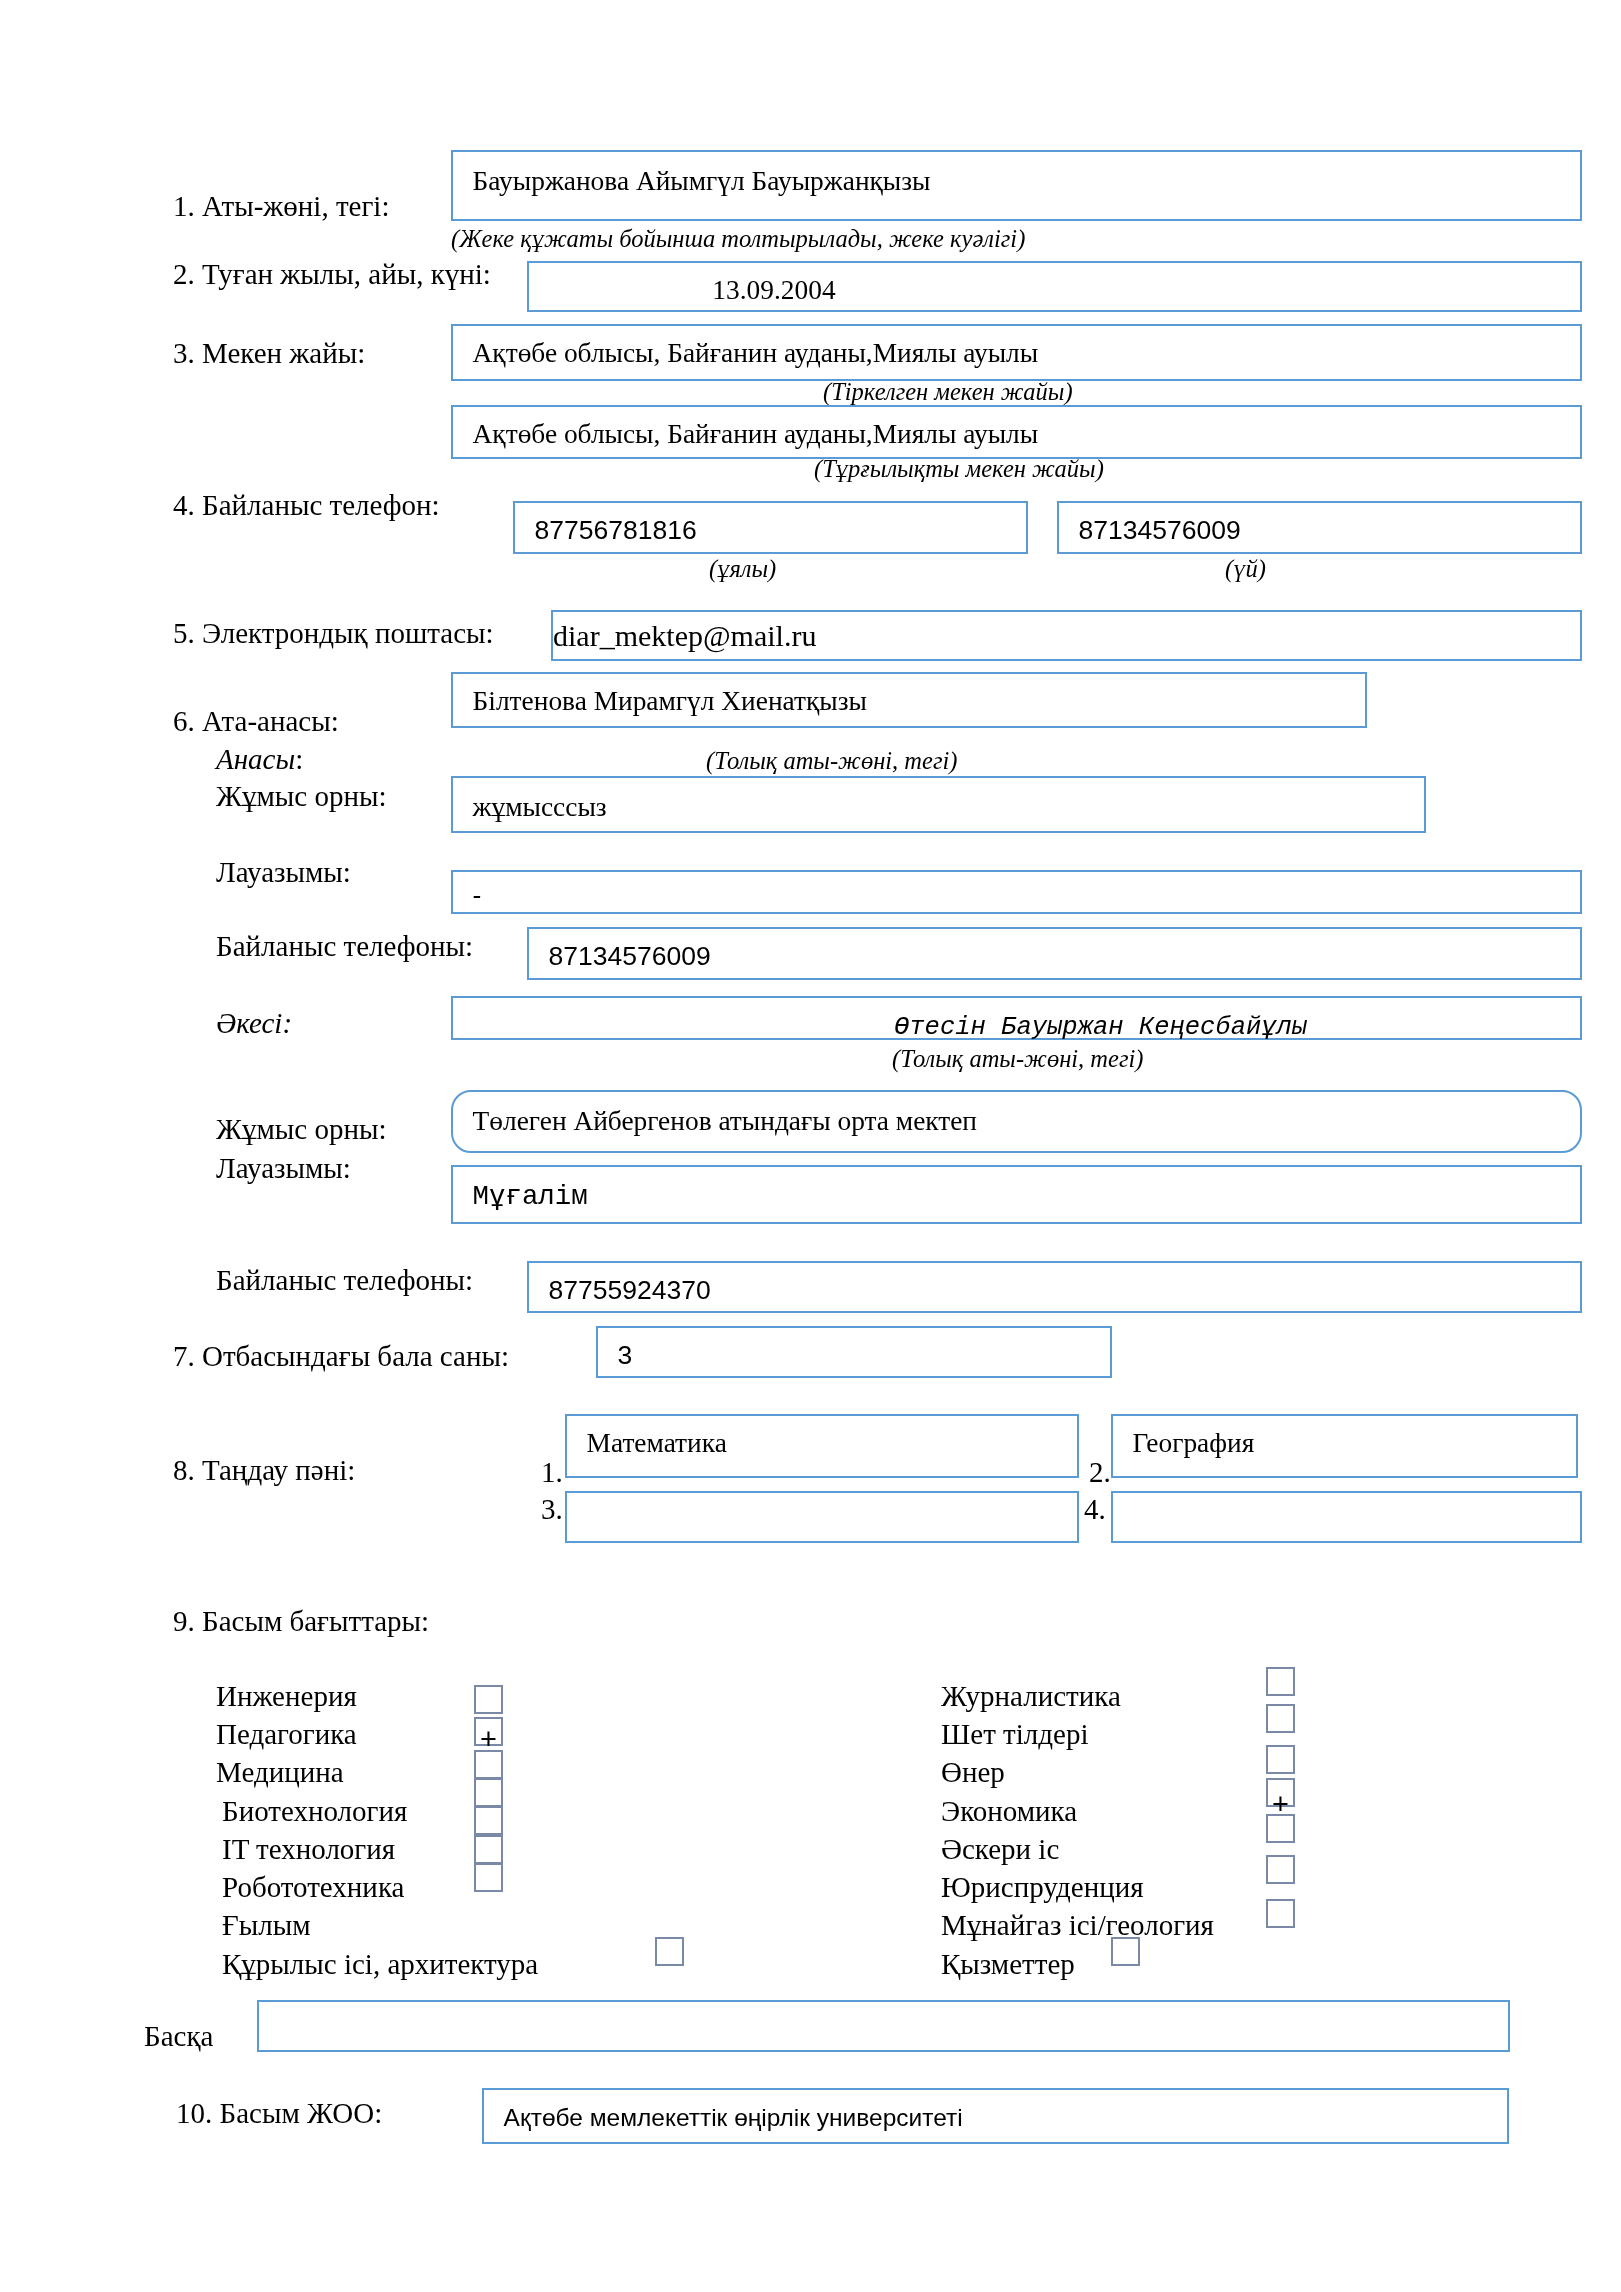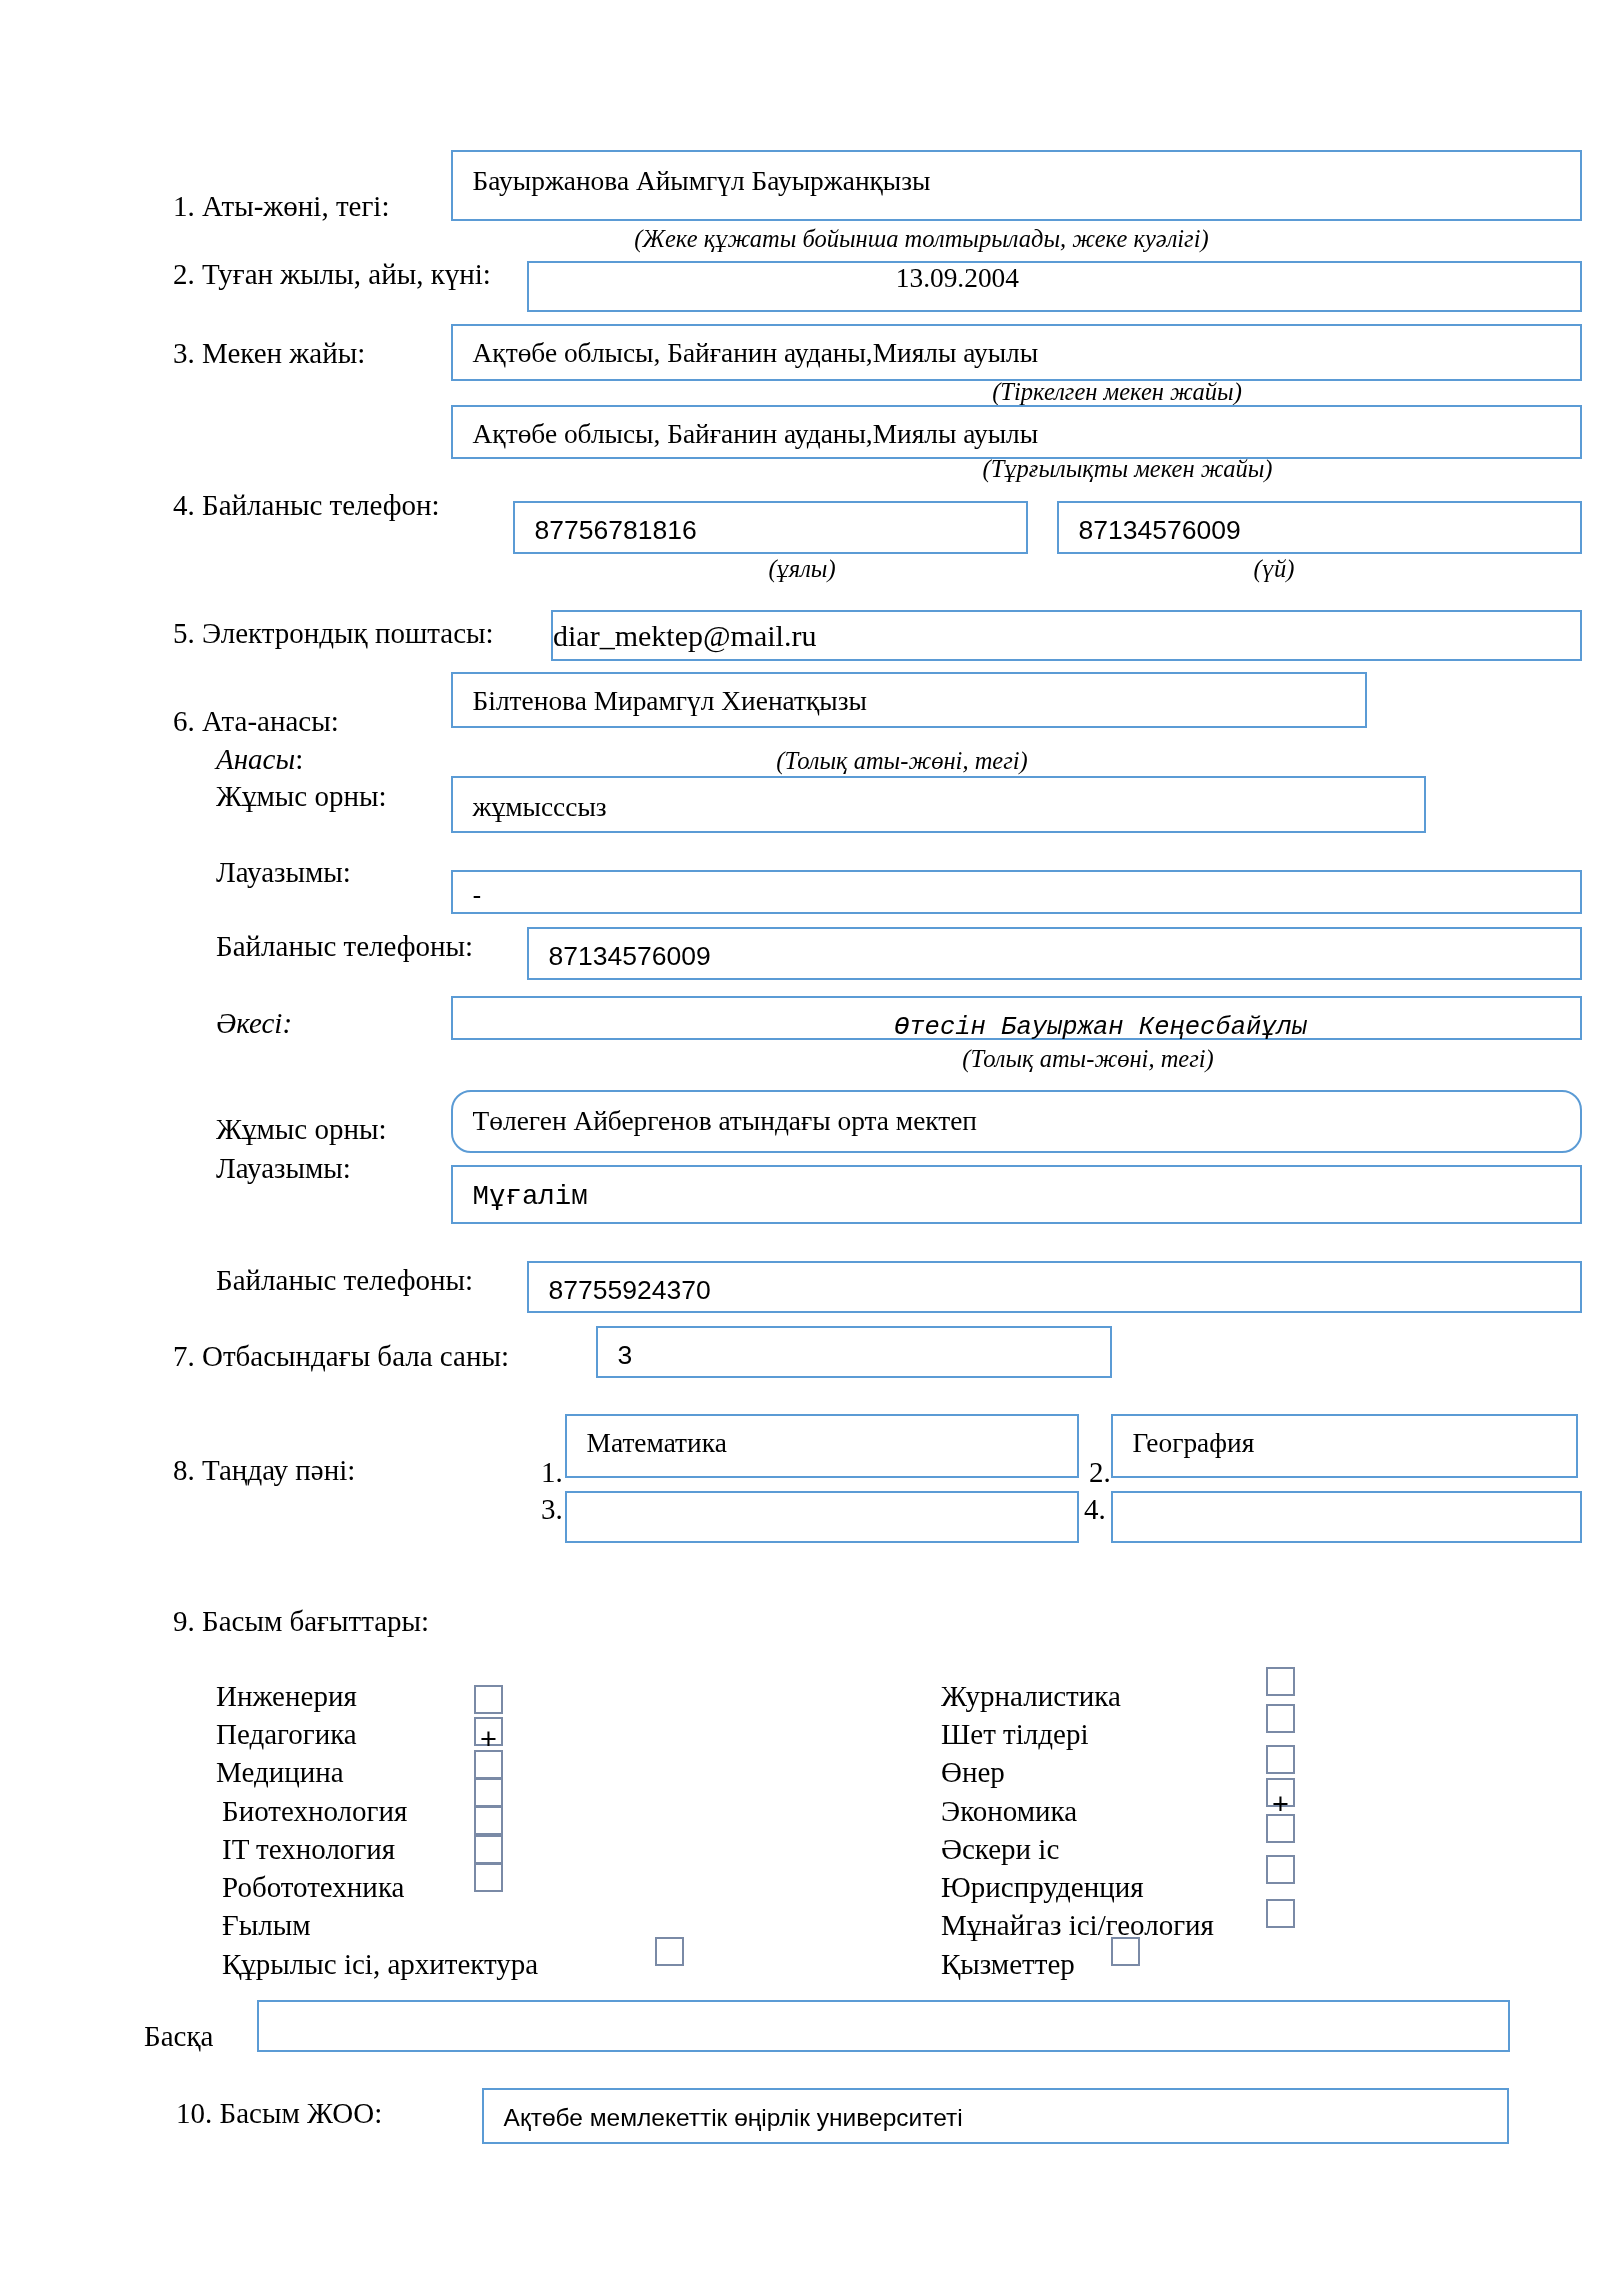--- a/index.html
+++ b/index.html
@@ -1,41 +1,41 @@
 <!DOCTYPE html>
 <html><head>
 <meta charset="utf-8">
 <style>
   html, body { margin:0; padding:0; background:#ffffff; }
   body { width:1621px; height:2293px; position:relative; overflow:hidden;
          font-family:"Liberation Serif", "DejaVu Serif", serif; color:#000; }
   .abs { position:absolute; white-space:nowrap; }
   .lbl { font-size:29px; line-height:33px; }
-  .note { font-size:24.5px; font-style:italic; line-height:27.4px; text-align:center; }
+  .note { font-size:24.5px; font-style:italic; line-height:27.4px; }
   .box { position:absolute; box-sizing:border-box; border:2px solid #5b9bd5; background:#fff; }
   .val { position:absolute; font-size:27.4px; line-height:31px; white-space:nowrap; }
   .sans { font-family:"Liberation Sans", "DejaVu Sans", sans-serif; font-size:26.5px; }
   .cb { position:absolute; width:29px; height:29px; box-sizing:border-box;
         border:2px solid #7a8aa6; background:#fff; font-family:"Liberation Sans", sans-serif;
         font-size:29px; line-height:29px; text-align:center; }
   .cb .mark { position:absolute; left:3.9px; top:5.9px; font-size:29px; line-height:29px; }
   .ital { font-style:italic; }
 </style>
 </head>
 <body>
 
 <div class="abs lbl" style="left:173px;top:190px;">1.  Аты-жөні, тегі:</div>
 <div class="box" style="left:451px;top:150px;width:1131px;height:71px;">
   <div class="val" style="left:19.6px;top:13.7px;">Бауыржанова Айымгүл Бауыржанқызы</div>
 </div>
 <div class="abs note" style="left:451px;top:225px;width:941px;">(Жеке құжаты бойынша толтырылады, жеке куәлігі)</div>
 
 <div class="abs lbl" style="left:173px;top:258px;">2.  Туған жылы, айы, күні:</div>
 <div class="box" style="left:527px;top:261px;width:1055px;height:51px;">
-  <div class="val" style="left:0;right:0;top:0;width:490px;text-align:right;">13.09.2004</div>
+  <div class="val" style="left:0;right:0;top:12px;width:490px;text-align:center;">13.09.2004</div>
 </div>
 
 <div class="abs lbl" style="left:173px;top:337px;">3.  Мекен жайы:</div>
 <div class="box" style="left:451px;top:324px;width:1131px;height:57px;">
   <div class="val" style="left:19.6px;top:11.8px;">Ақтөбе облысы, Байғанин ауданы,Миялы ауылы</div>
 </div>
 <div class="abs note" style="left:823px;top:378px;width:588px;">(Тіркелген мекен жайы)</div>
 <div class="box" style="left:451px;top:405px;width:1131px;height:54px;">
   <div class="val" style="left:19.6px;top:11.8px;">Ақтөбе облысы, Байғанин ауданы,Миялы ауылы</div>
 </div>

